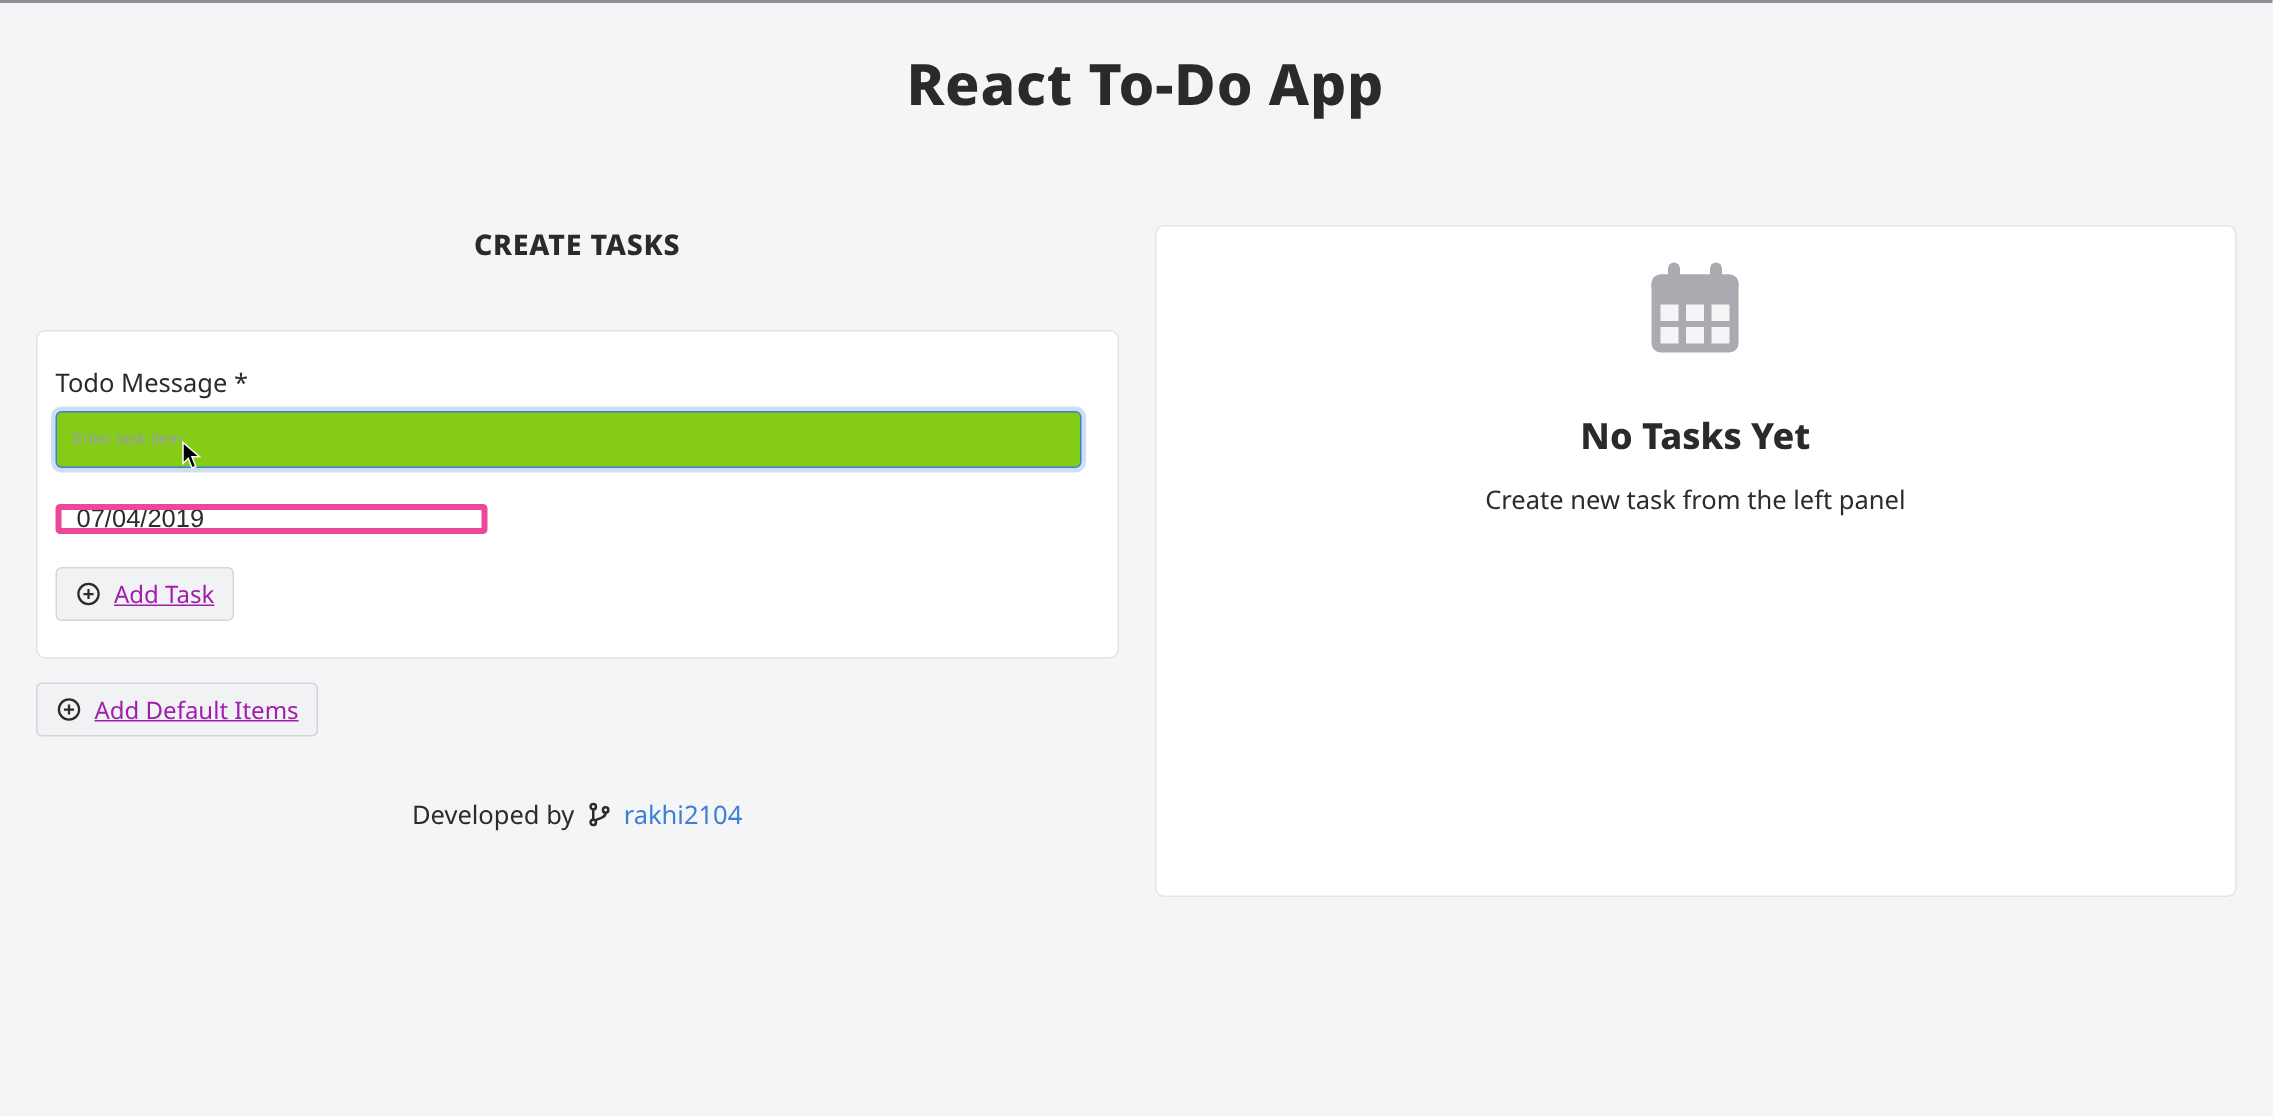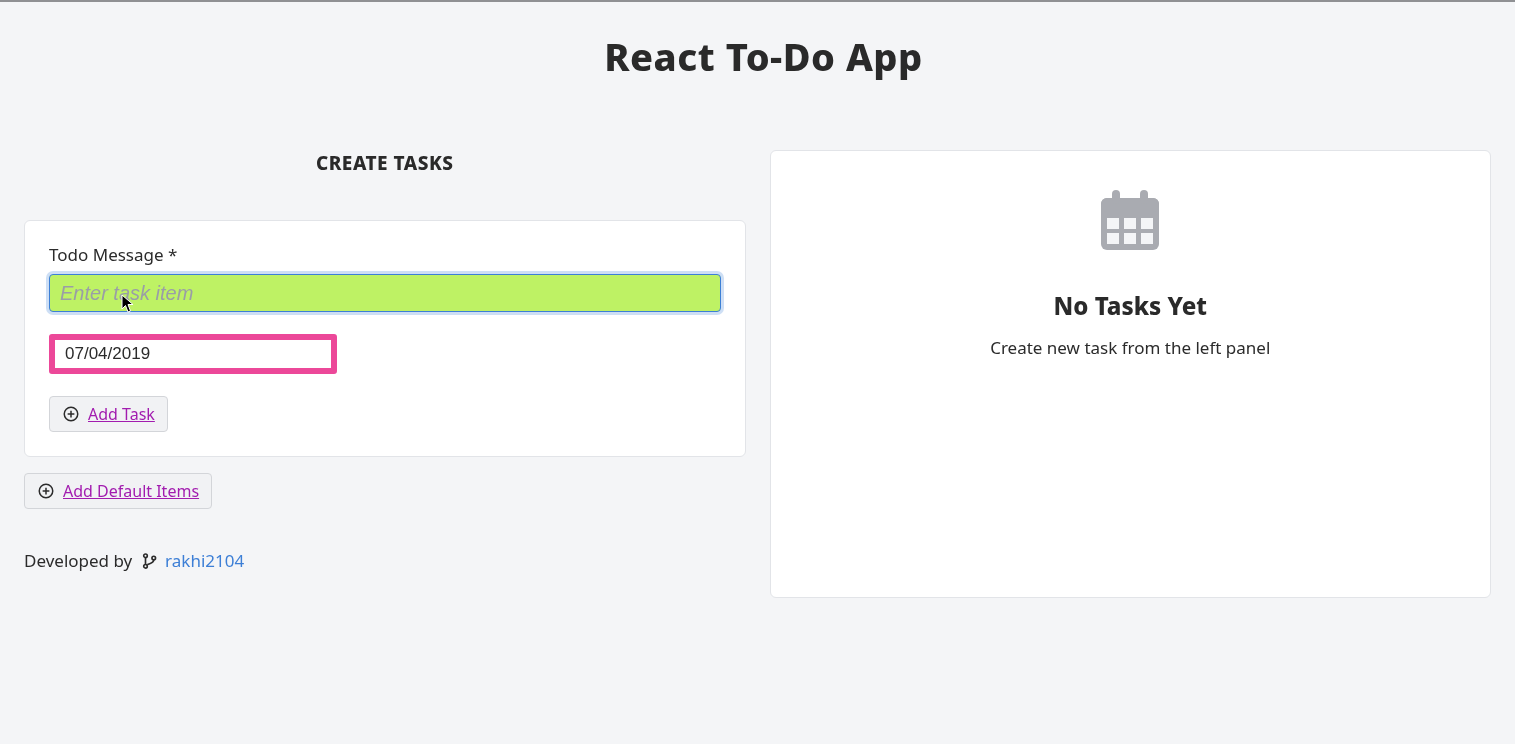--- a/index.html
+++ b/index.html
@@ -33,48 +33,47 @@
       font-weight: 800;
       letter-spacing: 0.5px;
       color: #2a2a2a;
       margin-bottom: 44px;
     }
     .card {
       background: #fff;
       border: 1px solid #e2e4e8;
       border-radius: 6px;
     }
-    .create-card { padding: 22px 24px 24px 24px; }
+    .create-card { padding: 22px 24px 24px 12px; }
     .form-label {
       display: block;
       font-size: 17px;
       color: #2b2b2b;
       margin-bottom: 8px;
     }
     .text-input {
       width: 100%;
       height: 38px;
       border: 1px solid #c9ccd1;
       border-radius: 4px;
       padding: 0 10px;
-      font-size: 20px;
-      color: #2b2b2b;
-      background: #bef264;
-      font-style: italic;
+      font-size: 11px;
+      color: #2b2b2b;
+      background: #84cc16;
     }
     .text-input.focused {
       border: 1px solid #3d7fd6;
       outline: none;
       box-shadow: 0 0 0 3px rgba(61,127,214,0.25);
     }
     .text-input::placeholder { color: #9a9ea6; }
     .date-input {
       width: 288px;
-      height: 40px;
-      border: 6px solid #ec4899;
+      height: 20px;
+      border: 4px solid #ec4899;
       border-radius: 3px;
       padding: 0 10px;
       font-size: 17px;
       color: #2b2b2b;
       background: #fff;
     }
     .group { margin-bottom: 22px; }
     .btn {
       display: inline-flex;
       align-items: center;
@@ -88,30 +87,30 @@
       color: #a21caf;
       cursor: pointer;
       font-family: inherit;
       text-decoration: underline;
     }
     .plus-icon {
       width: 18px; height: 18px; display:inline-block;
     }
     .secondary-btn-row { margin-top: 16px; }
     .developed {
-      text-align: left;
+      text-align: center;
       font-size: 17px;
       color: #2b2b2b;
       margin-top: 40px;
     }
     .developed a { color: #3d7fd6; text-decoration: none; }
     .git-icon { width:18px; height:18px; display:inline-block; vertical-align:-3px; margin:0 2px 0 4px;}
     .tasks-card {
       min-height: 448px;
-      padding: 35px 24px 24px 24px;
+      padding: 20px 24px 24px 24px;
       text-align: center;
     }
     .empty-title {
       font-size: 24px;
       font-weight: 800;
       color: #2a2a2a;
       margin-top: 28px;
     }
     .empty-sub {
       font-size: 17px;

